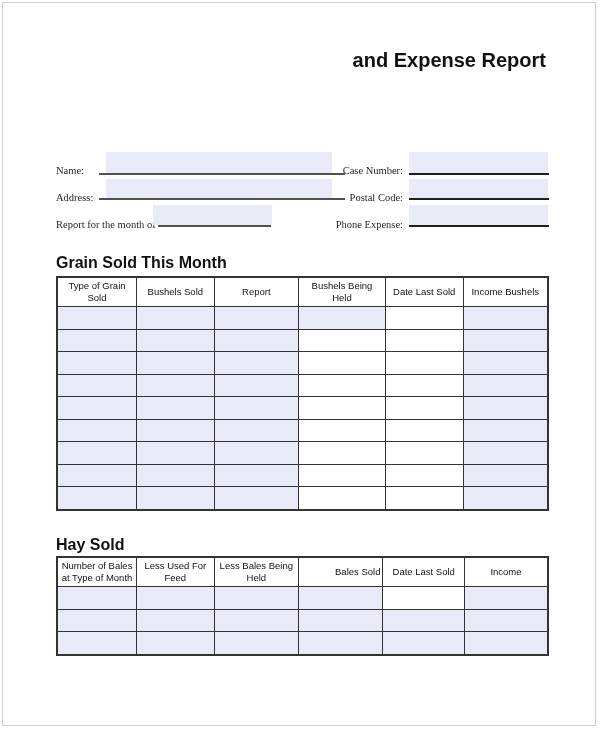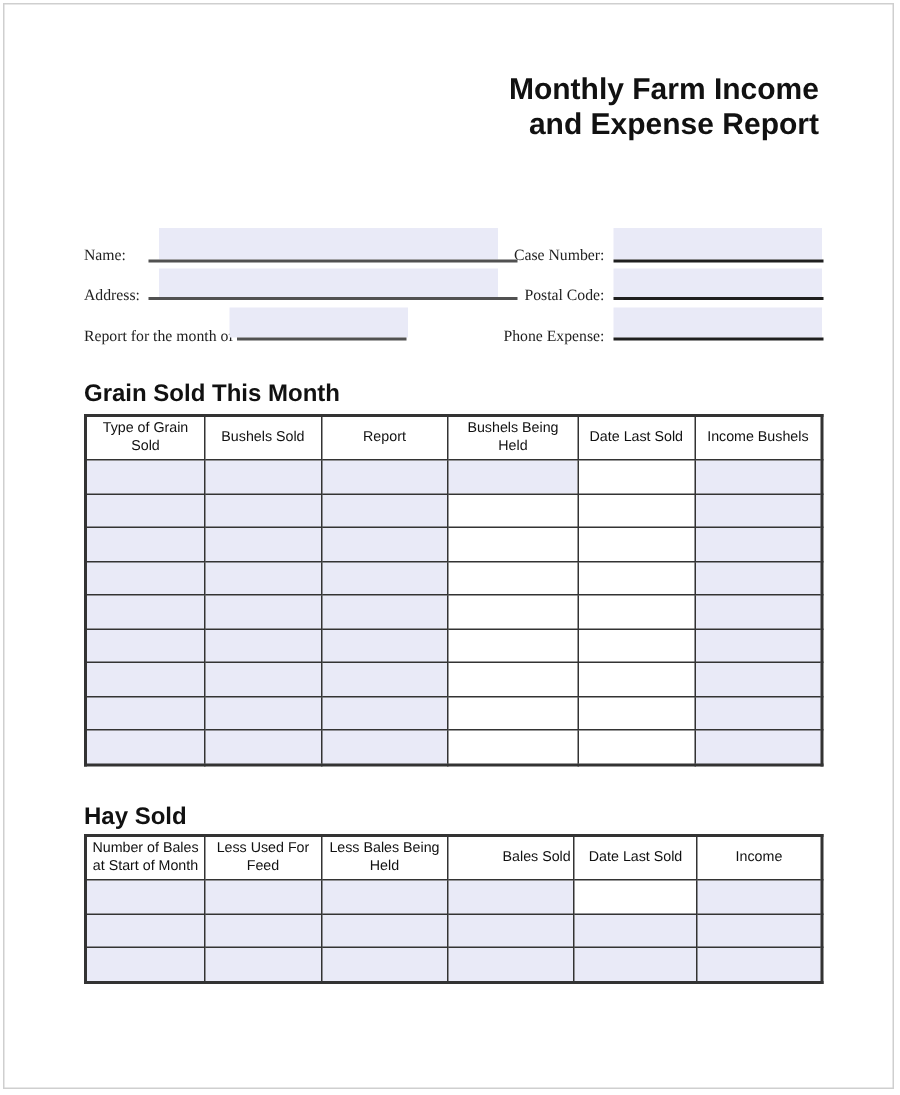--- a/index.html
+++ b/index.html
@@ -74,21 +74,20 @@
   .table-hay th{height:24px;}
   .doc-table td{height:21.5px;background:#ffffff;}
   .doc-table td.hl{background:#e9eaf7;}
 </style>
 </head>
 <body>
 
 <div class="page">
 
   <div class="doc-title">
-    <div>Monthly Farm Income</div>
     <div>and Expense Report</div>
   </div>
 
   <span class="flabel lbl-name">Name:</span>
   <div class="ffill fill-name" style="background: rgb(233, 234, 247);"></div>
   <div class="fline line-name"></div>
 
   <span class="flabel r lbl-case">Case Number:</span>
   <div class="ffill fill-case" style="background: rgb(233, 234, 247);"></div>
   <div class="fline r line-case"></div>
@@ -210,21 +209,21 @@
       <colgroup>
         <col style="width: 16.2%;">
         <col style="width: 15.8%;">
         <col style="width: 17.2%;">
         <col style="width: 17.2%;">
         <col style="width: 16.6%;">
         <col style="width: 17%;">
       </colgroup>
       <thead>
         <tr>
-          <th style="border-color: rgb(51, 51, 51);">Number of Bales at Start of Month</th>
+          <th style="border-color: rgb(51, 51, 51);">Number of Bales at Type of Month</th>
           <th style="border-color: rgb(51, 51, 51);">Less Used For Feed</th>
           <th style="border-color: rgb(51, 51, 51);">Less Bales Being Held</th>
           <th style="border-color: rgb(51, 51, 51); padding-left: 36px;">Bales Sold</th>
           <th style="border-color: rgb(51, 51, 51);">Date Last Sold</th>
           <th style="border-color: rgb(51, 51, 51);">Income</th>
         </tr>
       </thead>
       <tbody>
         <tr>
           <td class="hl" style="border-color: rgb(51, 51, 51); background: rgb(233, 234, 247);"></td>

